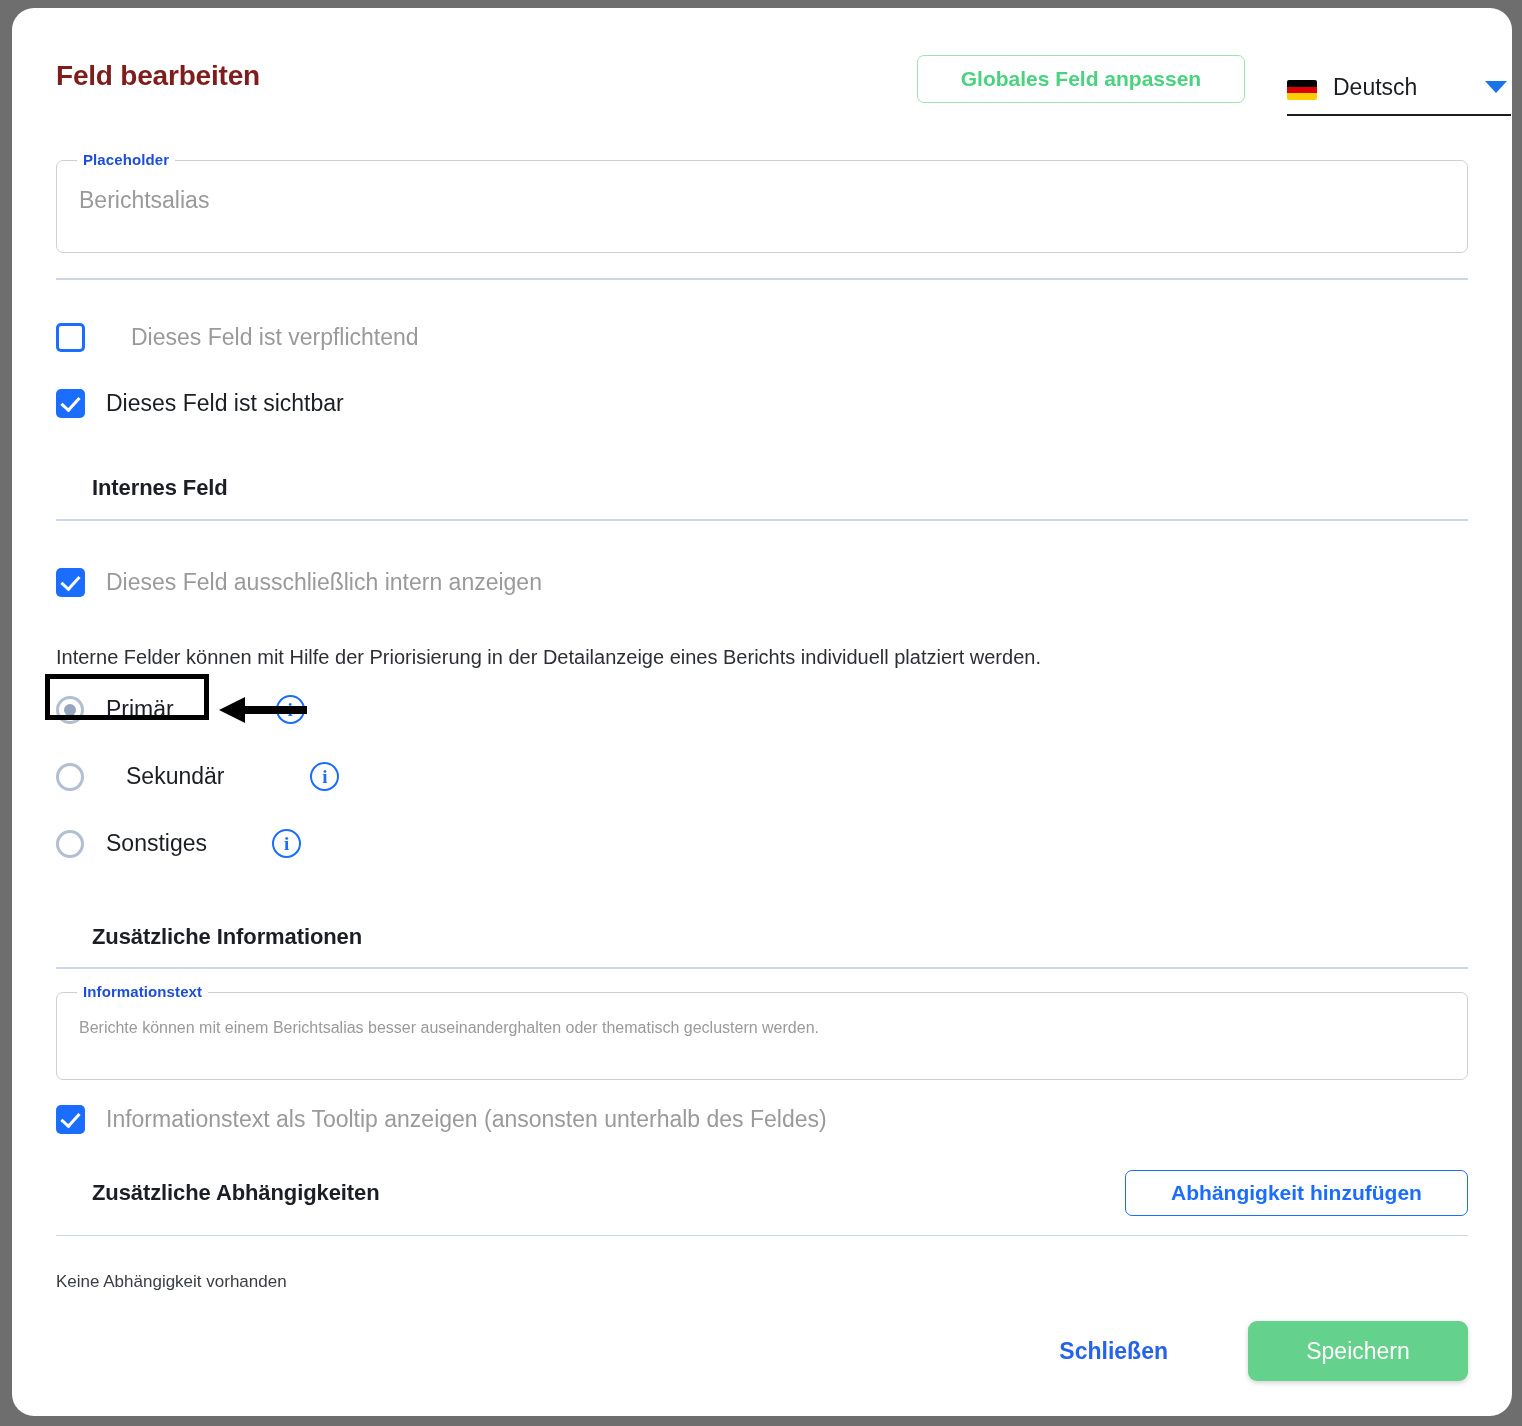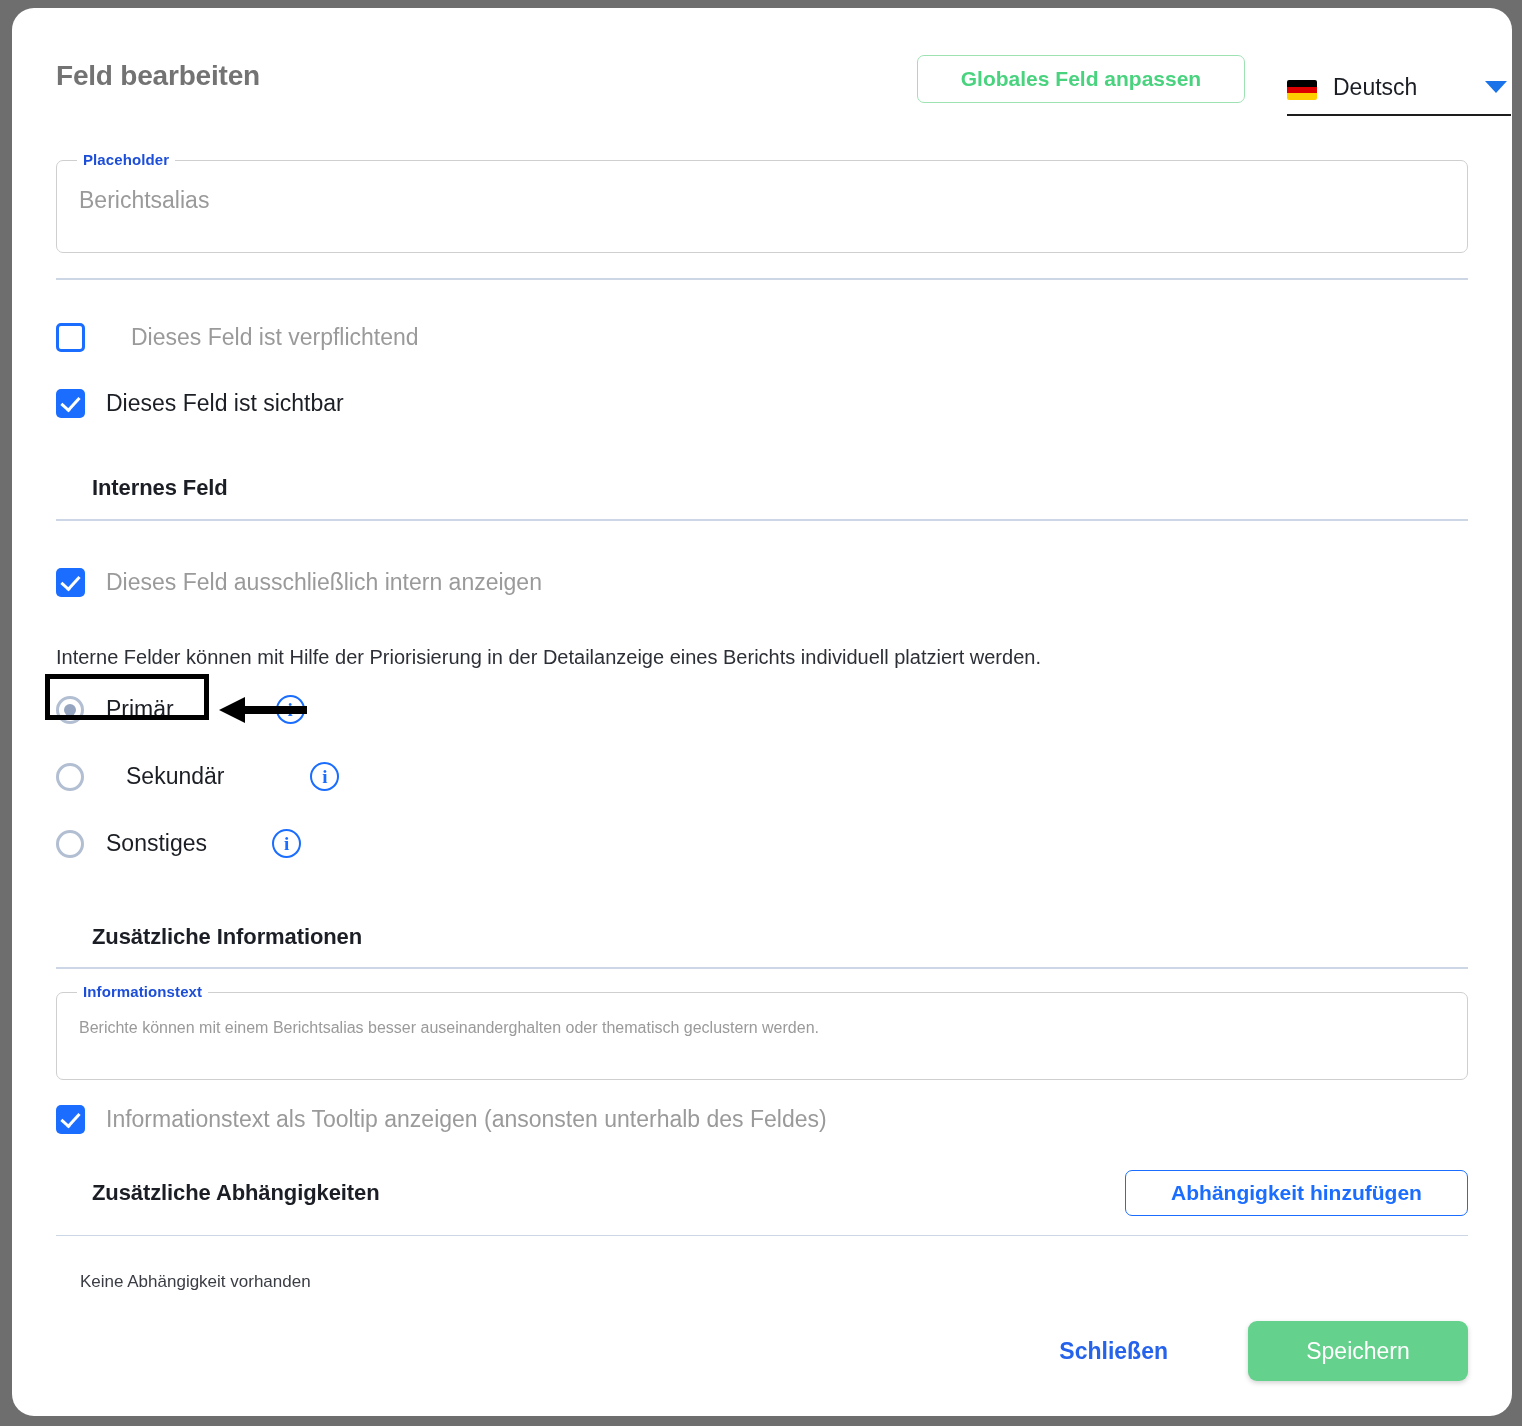--- a/index.html
+++ b/index.html
@@ -48,21 +48,21 @@
     height: 118px;
     display: flex;
     align-items: flex-start;
   }
   .page-title {
     position: absolute;
     left: 0;
     top: 52px;
     font-size: 28px;
     font-weight: 700;
-    color: #737373;
+    color: #7f1d1d;
     letter-spacing: -0.2px;
   }
   .global-field-btn {
     position: absolute;
     left: 861px;
     top: 47px;
     width: 328px;
     height: 48px;
     border: 1px solid #9ee2b4;
     border-radius: 7px;
@@ -278,21 +278,20 @@
     display: flex;
     align-items: center;
     justify-content: center;
     cursor: pointer;
     white-space: nowrap;
   }
 
   .empty-note {
     font-size: 17px;
     color: #3a3d44;
-    margin-left: 24px;
   }
 
   
   .footer {
     position: absolute;
     left: 44px;
     right: 44px;
     top: 1303px;
     height: 80px;
     display: flex;

